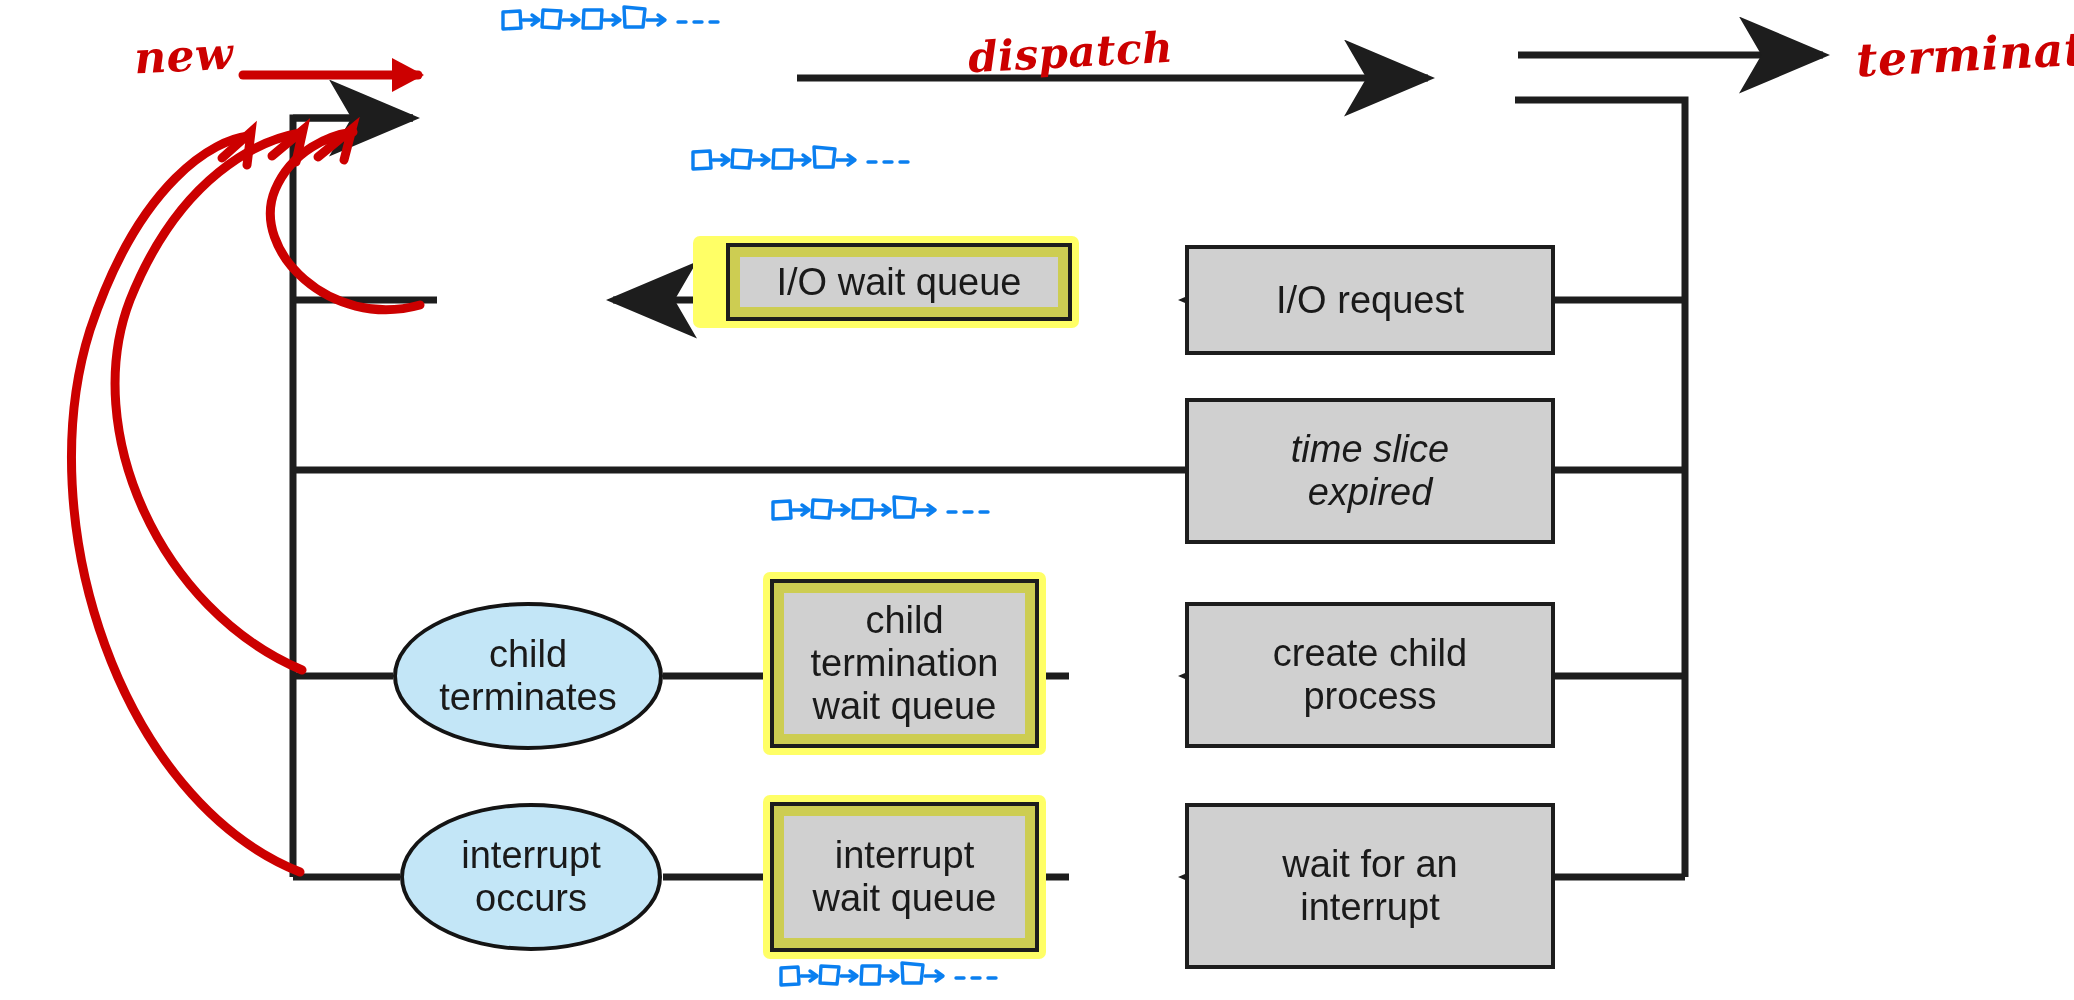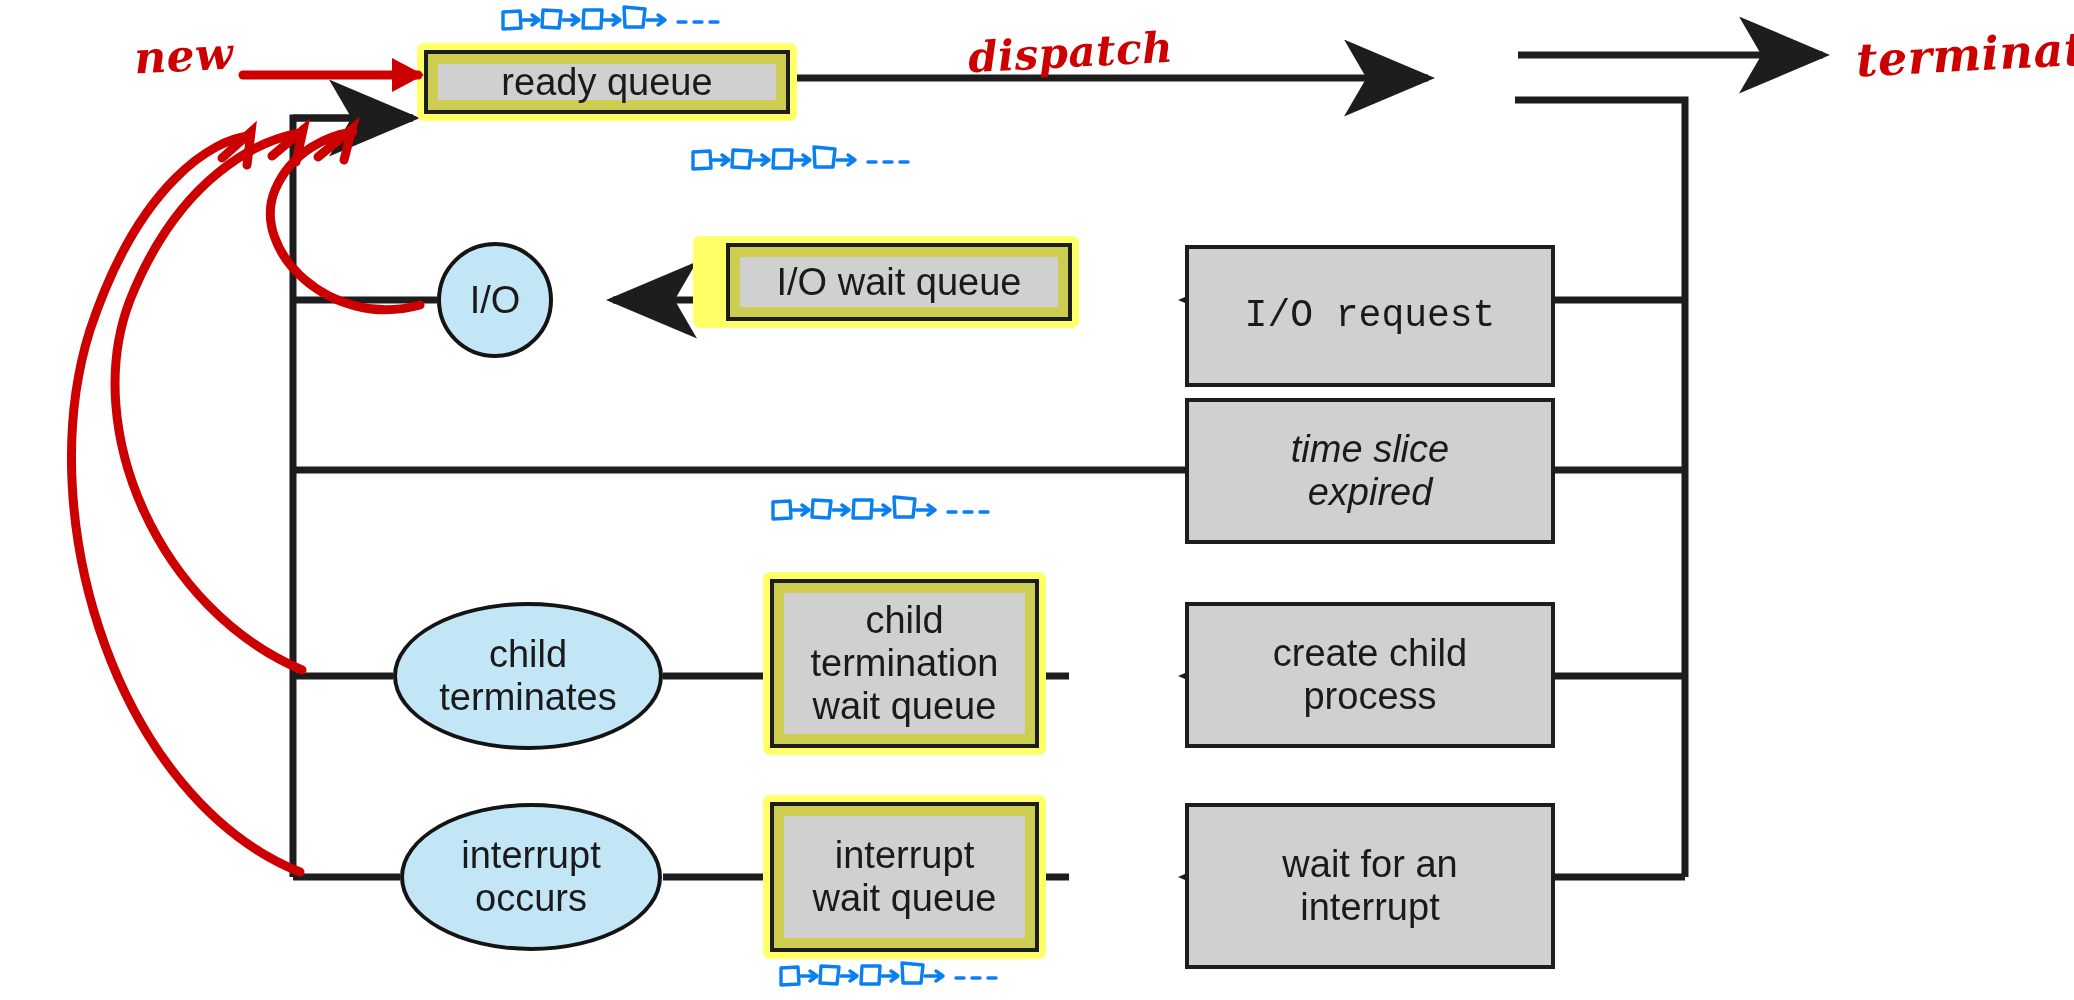--- a/index.html
+++ b/index.html
@@ -143,25 +143,20 @@
       <path d="M43,8 L61,9 L59,26 L42,25 Z"></path>
         <path d="M63,18 L78,18 M72,13 L79,18 L72,23"></path>
       <path d="M84,8 L102,8 L101,26 L83,26 Z"></path>
         <path d="M104,18 L119,18 M113,13 L120,18 L113,23"></path>
       <path d="M124,5 L145,7 L143,25 L125,25 Z"></path>
         <path d="M147,18 L164,18 M158,13 L165,18 L158,23"></path>
       <path d="M178,20 L186,20 M194,20 L202,20 M210,20 L218,20"></path>
     </g>
   </svg>
 
-  <div class="queue" style="left:417px;top:43px;width:380px;height:78px;">
-    <div class="band">
-      <div class="inner">ready queue</div>
-    </div>
-  </div>
 
   <div class="queue" style="left:693px;top:236px;width:386px;height:92px;padding-left:33px;">
     <div class="band">
       <div class="inner">I/O wait queue</div>
     </div>
   </div>
 
   <div class="queue" style="left:763px;top:572px;width:283px;height:183px;">
     <div class="band">
       <div class="inner" style="white-space:pre-line;">child
@@ -170,33 +165,32 @@
     </div>
   </div>
 
   <div class="queue" style="left:763px;top:795px;width:283px;height:164px;">
     <div class="band">
       <div class="inner" style="white-space:pre-line;">interrupt
 wait queue</div>
     </div>
   </div>
 
-  <div class="greybox" style="left:1185px;top:245px;width:370px;height:142px;font-family:Liberation Mono, monospace;">I/O request</div>
+  <div class="greybox" style="left:1185px;top:245px;width:370px;height:110px;">I/O request</div>
 
   <div class="greybox" style="left:1185px;top:398px;width:370px;height:146px;white-space:pre-line;font-style:italic;">time slice
 expired</div>
 
   <div class="greybox" style="left:1185px;top:602px;width:370px;height:146px;white-space:pre-line;">create child
 process</div>
 
   <div class="greybox" style="left:1185px;top:803px;width:370px;height:166px;white-space:pre-line;">wait for an
 interrupt</div>
 
 
-  <div class="ell" style="left:437px;top:242px;width:116px;height:116px;">I/O</div>
 
   <div class="ell" style="left:393px;top:602px;width:270px;height:148px;white-space:pre-line;">child
 terminates</div>
 
   <div class="ell" style="left:400px;top:803px;width:262px;height:148px;white-space:pre-line;">interrupt
 occurs</div>
 
   <div class="hand" style="left:134px;top:30px;font-size:44px;">new</div>
 
   <div class="hand" style="left:968px;top:28px;font-size:42px;">dispatch</div>

